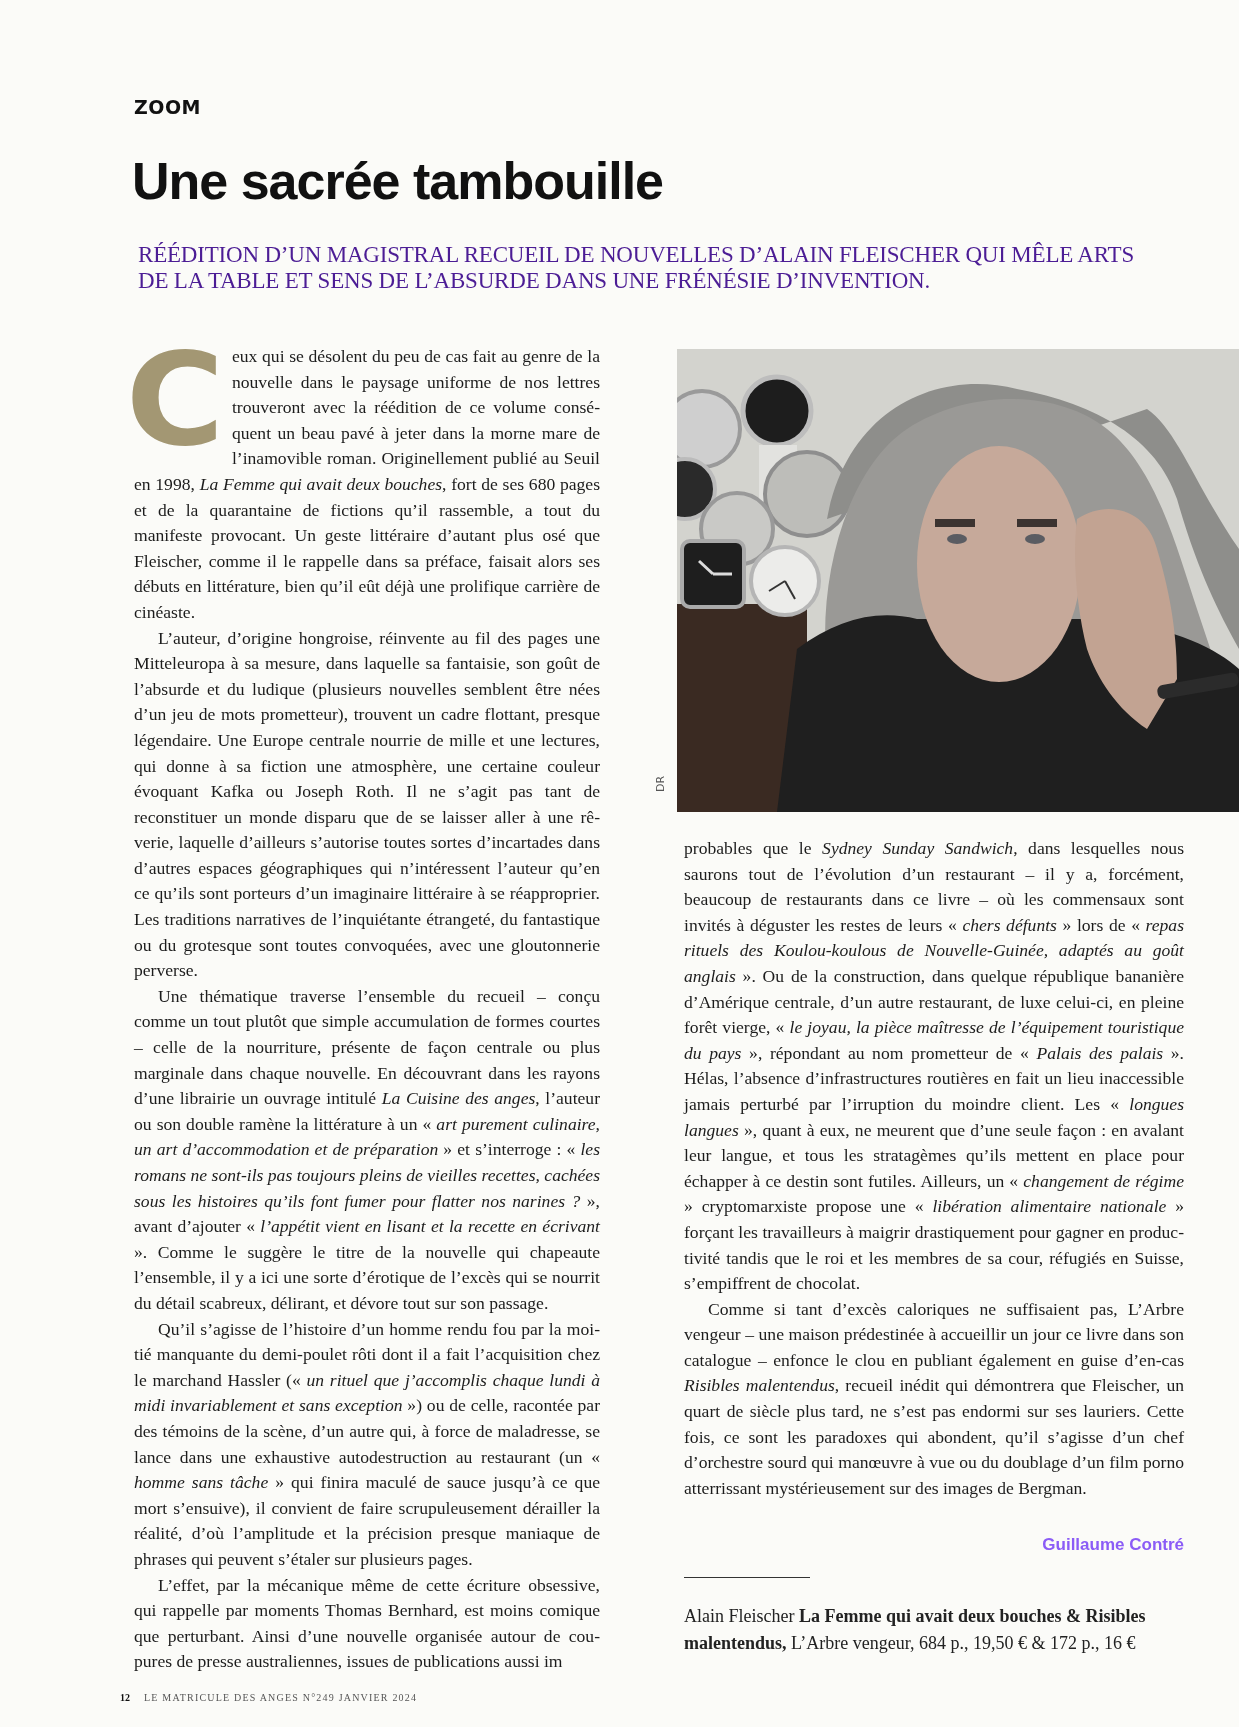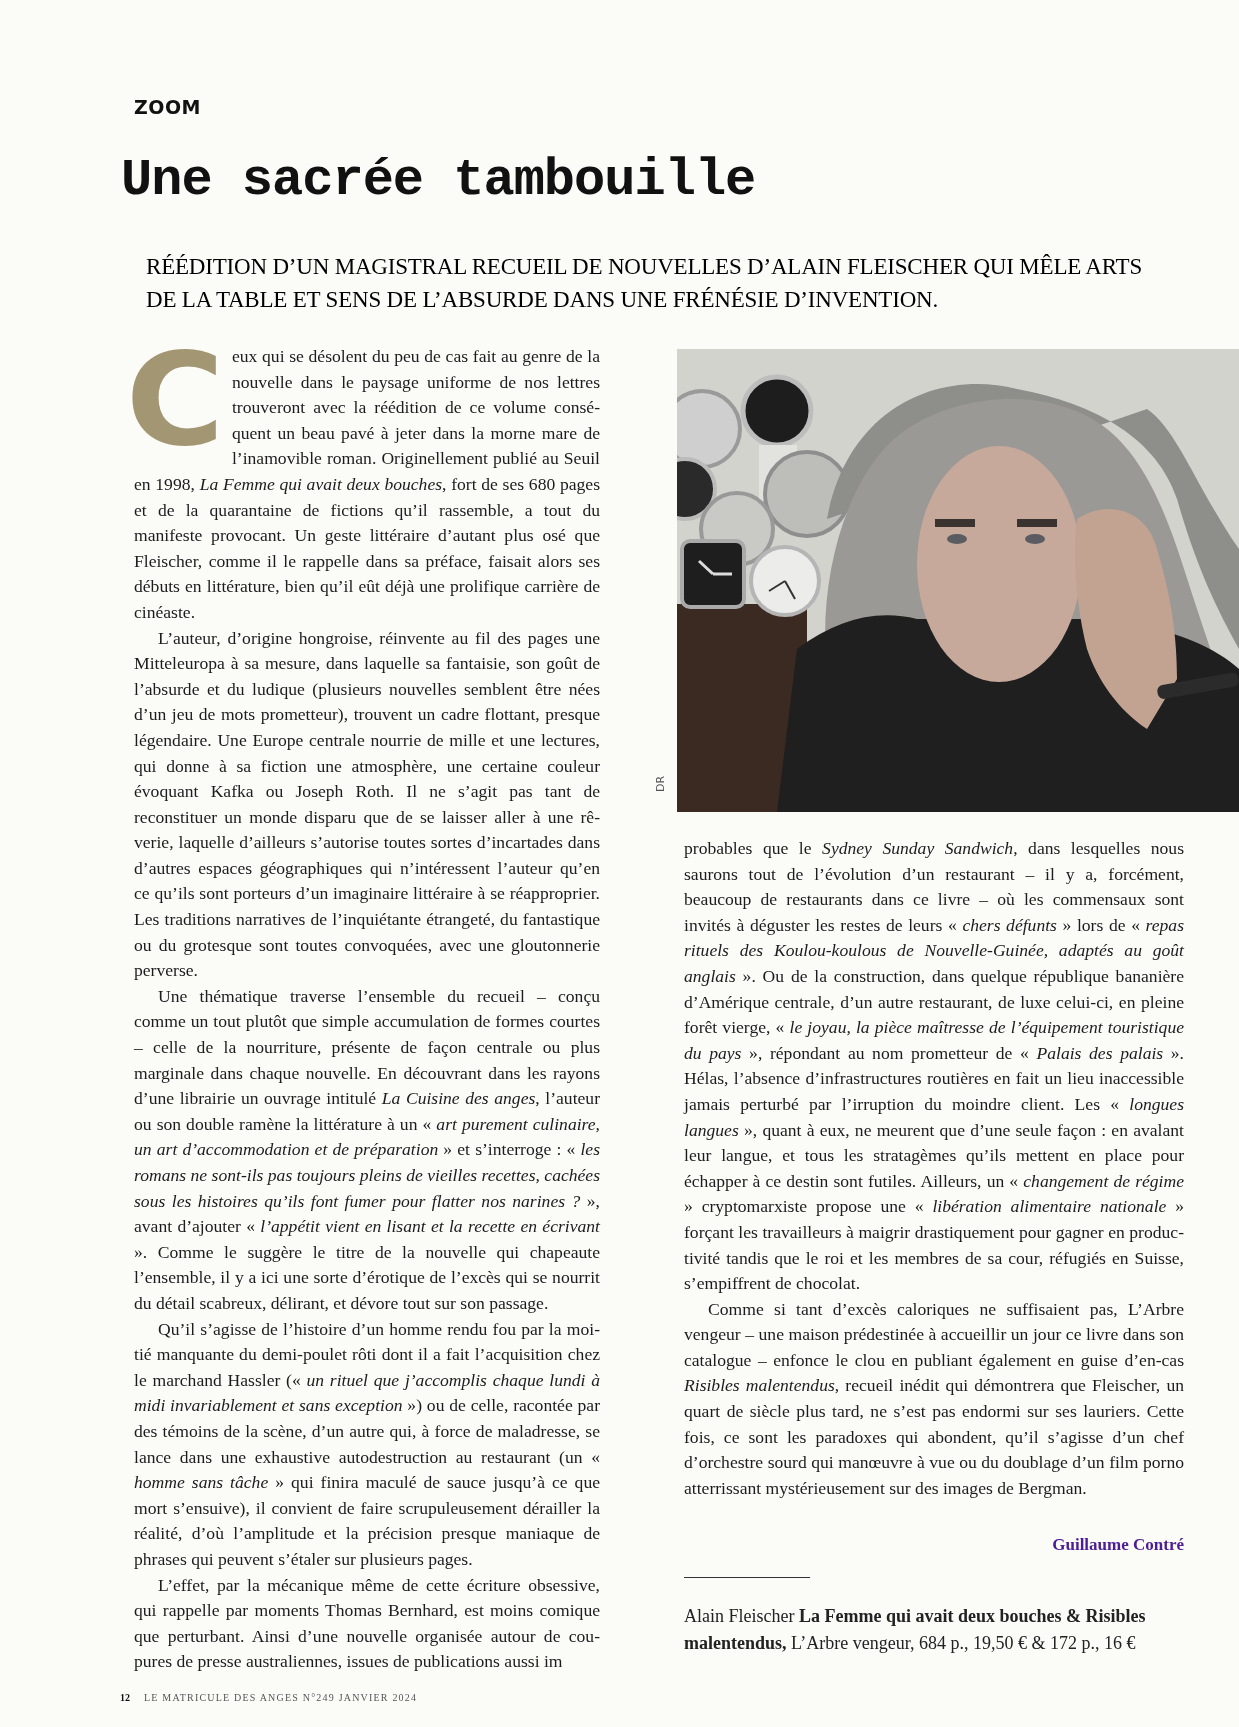--- a/index.html
+++ b/index.html
@@ -7,27 +7,27 @@
     width: 1239px; height: 1727px; background: #fbfbf8; position: relative;
     overflow: hidden; color: #1c1c1c;
     font-family: "Liberation Serif", "DejaVu Serif", serif;
   }
   .rubric {
     position: absolute; left: 134px; top: 96px;
     font-family: "DejaVu Sans", "Liberation Sans", sans-serif; font-weight: bold;
     font-size: 19px; letter-spacing: 0.5px; color: #111;
   }
   .title {
-    position: absolute; left: 121px; top: 155px; margin: 0;
-    font-family: Liberation Mono, monospace; font-weight: bold;
+    position: absolute; left: 132px; top: 155px; margin: 0;
+    font-family: Liberation Sans, sans-serif; font-weight: bold;
     font-size: 52px; letter-spacing: -1px; color: #111; line-height: 1;
   }
   .subtitle {
-    position: absolute; left: 134px; top: 238px; width: 1020px; margin: 12px;
-    font-size: 23px; line-height: 33px; color: #000000; font-weight: normal;
+    position: absolute; left: 134px; top: 238px; width: 1020px; margin: 4px;
+    font-size: 23px; line-height: 26px; color: #4c1d95; font-weight: normal;
     letter-spacing: -0.2px;
   }
   .col {
     position: absolute; font-size: 17.6px; line-height: 25.6px;
     text-align: justify; hyphens: manual;
   }
   .col p { margin: 0; text-indent: 24px; }
   .col p.first { text-indent: 0; }
   .col p.noindent { text-indent: 0; }
   .col-left { left: 134px; top: 344px; width: 466px; }
@@ -42,22 +42,22 @@
     background: linear-gradient(90deg, #cfcfcb 0%, #d8d8d4 40%, #d4d4cf 100%);
     overflow: hidden;
   }
   .credit {
     position: absolute; left: 654px; top: 792px; font-size: 11px;
     font-family: "DejaVu Sans", sans-serif; color: #555;
     transform: rotate(-90deg); transform-origin: left top;
   }
   .byline {
     position: absolute; right: 55px; top: 1535px;
-    font-family: Liberation Serif, serif; font-weight: bold;
-    font-size: 17px; color: #4c1d95; text-align: right;
+    font-family: Liberation Sans, sans-serif; font-weight: bold;
+    font-size: 17px; color: #8b5cf6; text-align: right;
   }
   .rule {
     position: absolute; left: 684px; top: 1577px; width: 126px; height: 1px;
     background: #333;
   }
   .biblio {
     position: absolute; left: 684px; top: 1587px; width: 520px;
     font-size: 18px; line-height: 27px; color: #222; margin-top: 16px;
   }
   .biblio b { font-weight: bold; }

